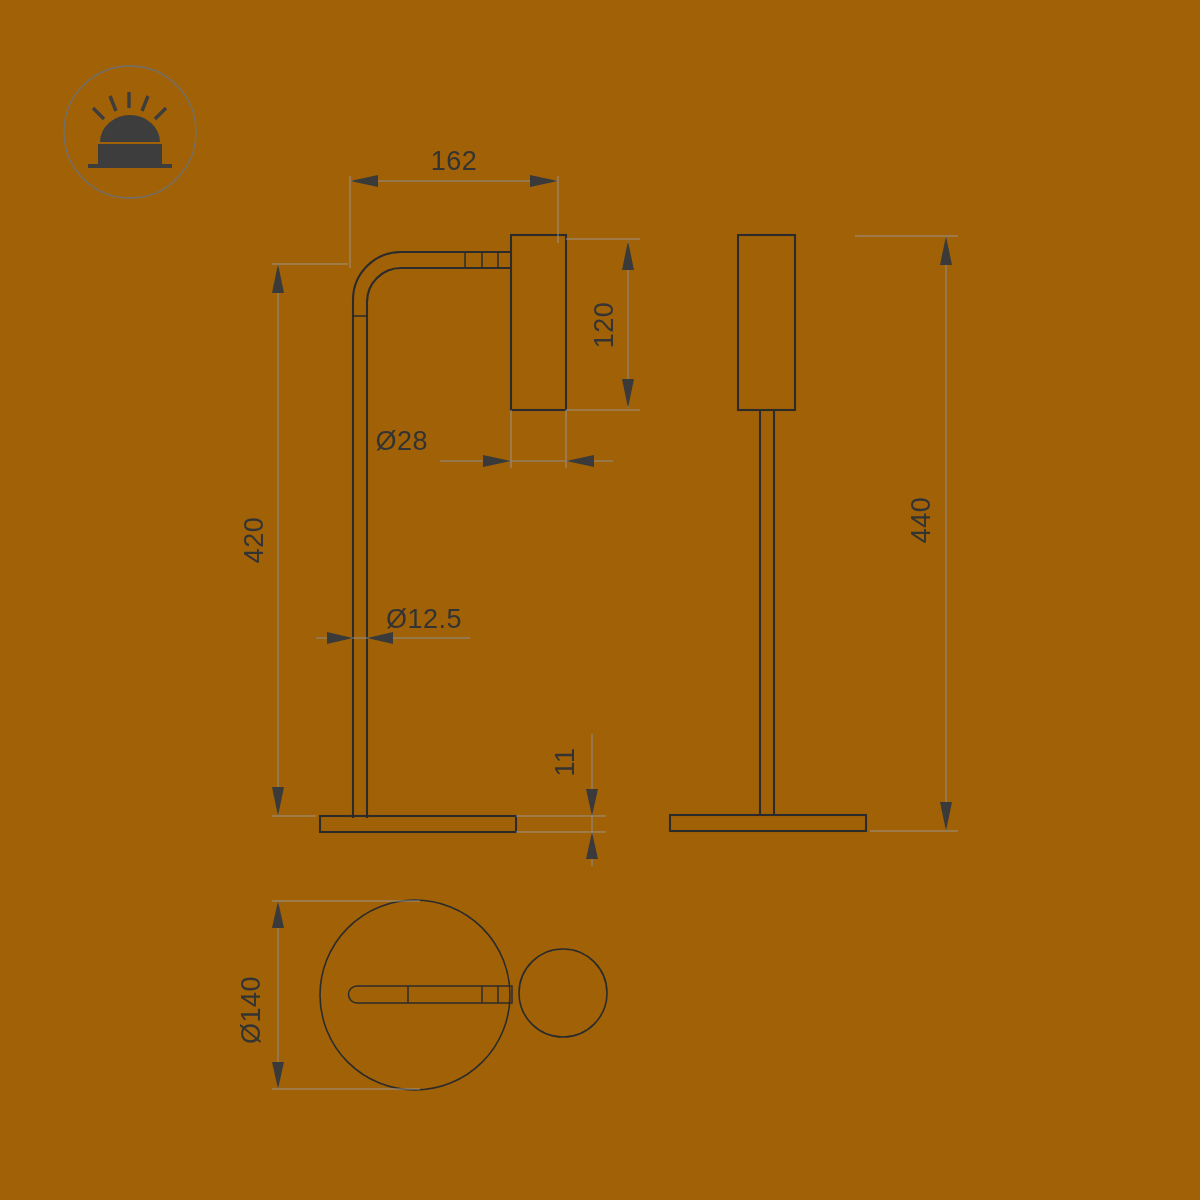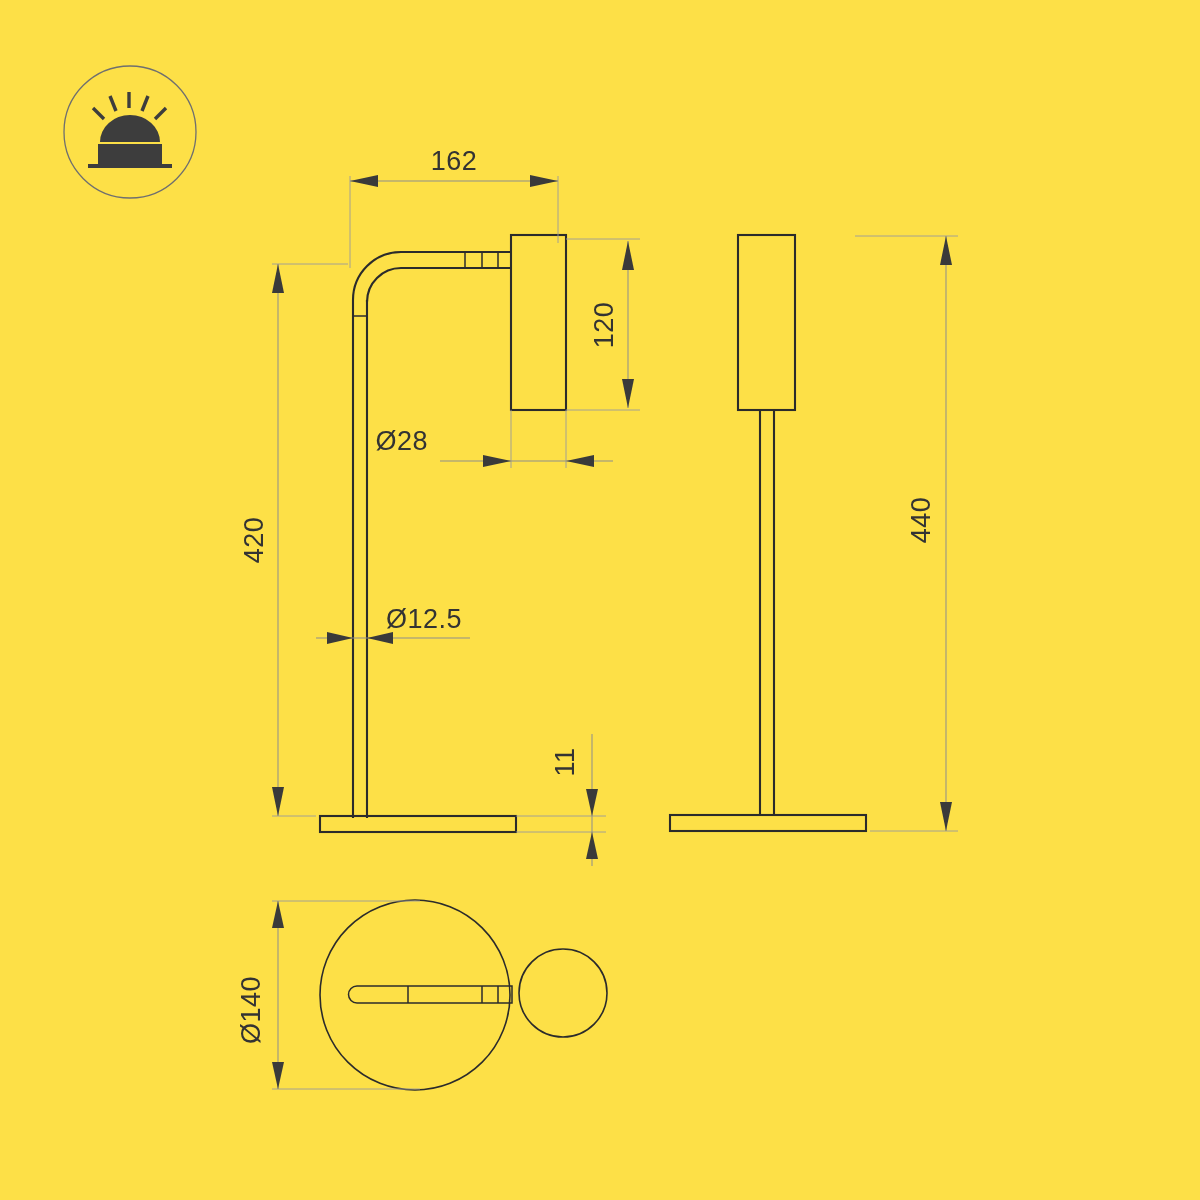--- a/index.html
+++ b/index.html
@@ -10,21 +10,21 @@
   body {
     width: 1200px;
     height: 1200px;
     font-family: "Liberation Sans", sans-serif;
     overflow: hidden;
   }
   #sheet {
     position: relative;
     width: 1200px;
     height: 1200px;
-    background: #fde047;
+    background: #a16207;
   }
   svg#drawing {
     display: block;
     width: 1200px;
     height: 1200px;
   }
   .obj        { fill: none; stroke: #2b2b2b; stroke-width: 2.1; }
   .obj-thin   { fill: none; stroke: #2b2b2b; stroke-width: 1.5; }
   .circle-out { fill: none; stroke: #2b2b2b; stroke-width: 1.6; }
   .dimline    { fill: none; stroke: #8d8d8d; stroke-width: 1.0; }

